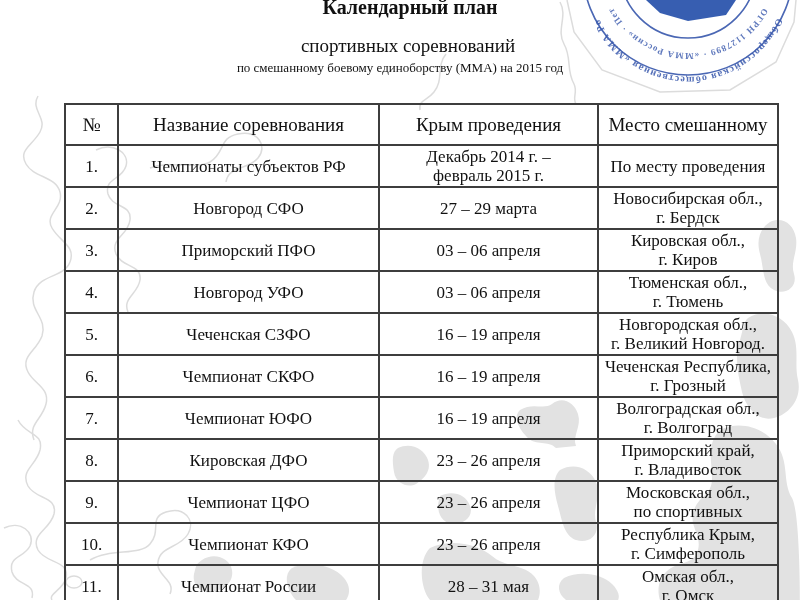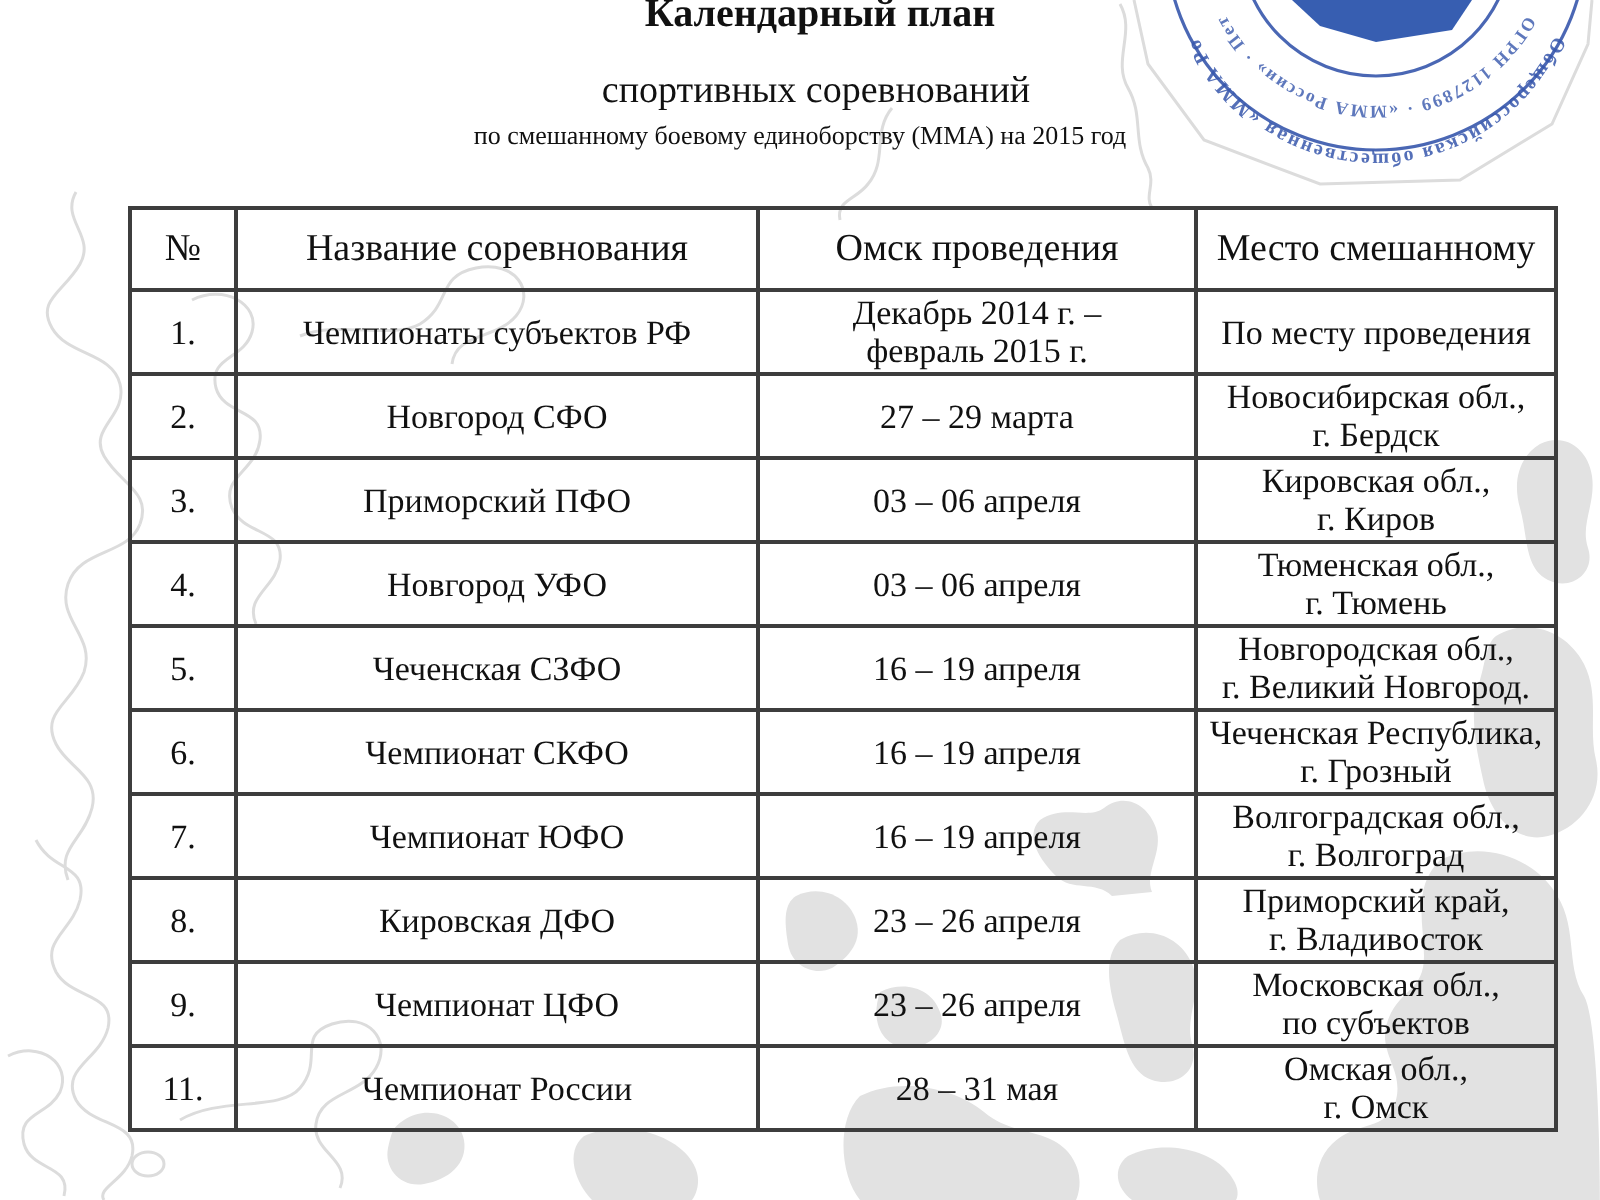--- a/index.html
+++ b/index.html
@@ -93,21 +93,21 @@
   <colgroup>
     <col style="width:53px">
       <col style="width:261px">
       <col style="width:219px">
       <col style="width:180px">
   </colgroup>
   <thead>
     <tr>
       <th>№</th>
       <th>Название соревнования</th>
-      <th>Омск проведения</th>
+      <th>Крым проведения</th>
       <th>Место смешанному</th>
     </tr>
   </thead>
   <tbody>
     <tr>
       <td>1.</td>
       <td class="name-cell">Чемпионаты субъектов РФ</td>
       <td>Декабрь 2014 г. –
 февраль 2015 г.</td>
       <td>По месту проведения</td>
@@ -159,21 +159,28 @@
       <td class="name-cell">Кировская ДФО</td>
       <td>23 – 26 апреля</td>
       <td>Приморский край,
 г. Владивосток</td>
     </tr>
     <tr>
       <td>9.</td>
       <td class="name-cell">Чемпионат ЦФО</td>
       <td>23 – 26 апреля</td>
       <td>Московская обл.,
-по субъектов</td>
+по спортивных</td>
+    </tr>
+    <tr>
+      <td>10.</td>
+      <td class="name-cell">Чемпионат КФО</td>
+      <td>23 – 26 апреля</td>
+      <td>Республика Крым,
+г. Симферополь</td>
     </tr>
     <tr>
       <td>11.</td>
       <td class="name-cell">Чемпионат России</td>
       <td>28 – 31 мая</td>
       <td>Омская обл.,
 г. Омск</td>
     </tr>
 
   </tbody>

